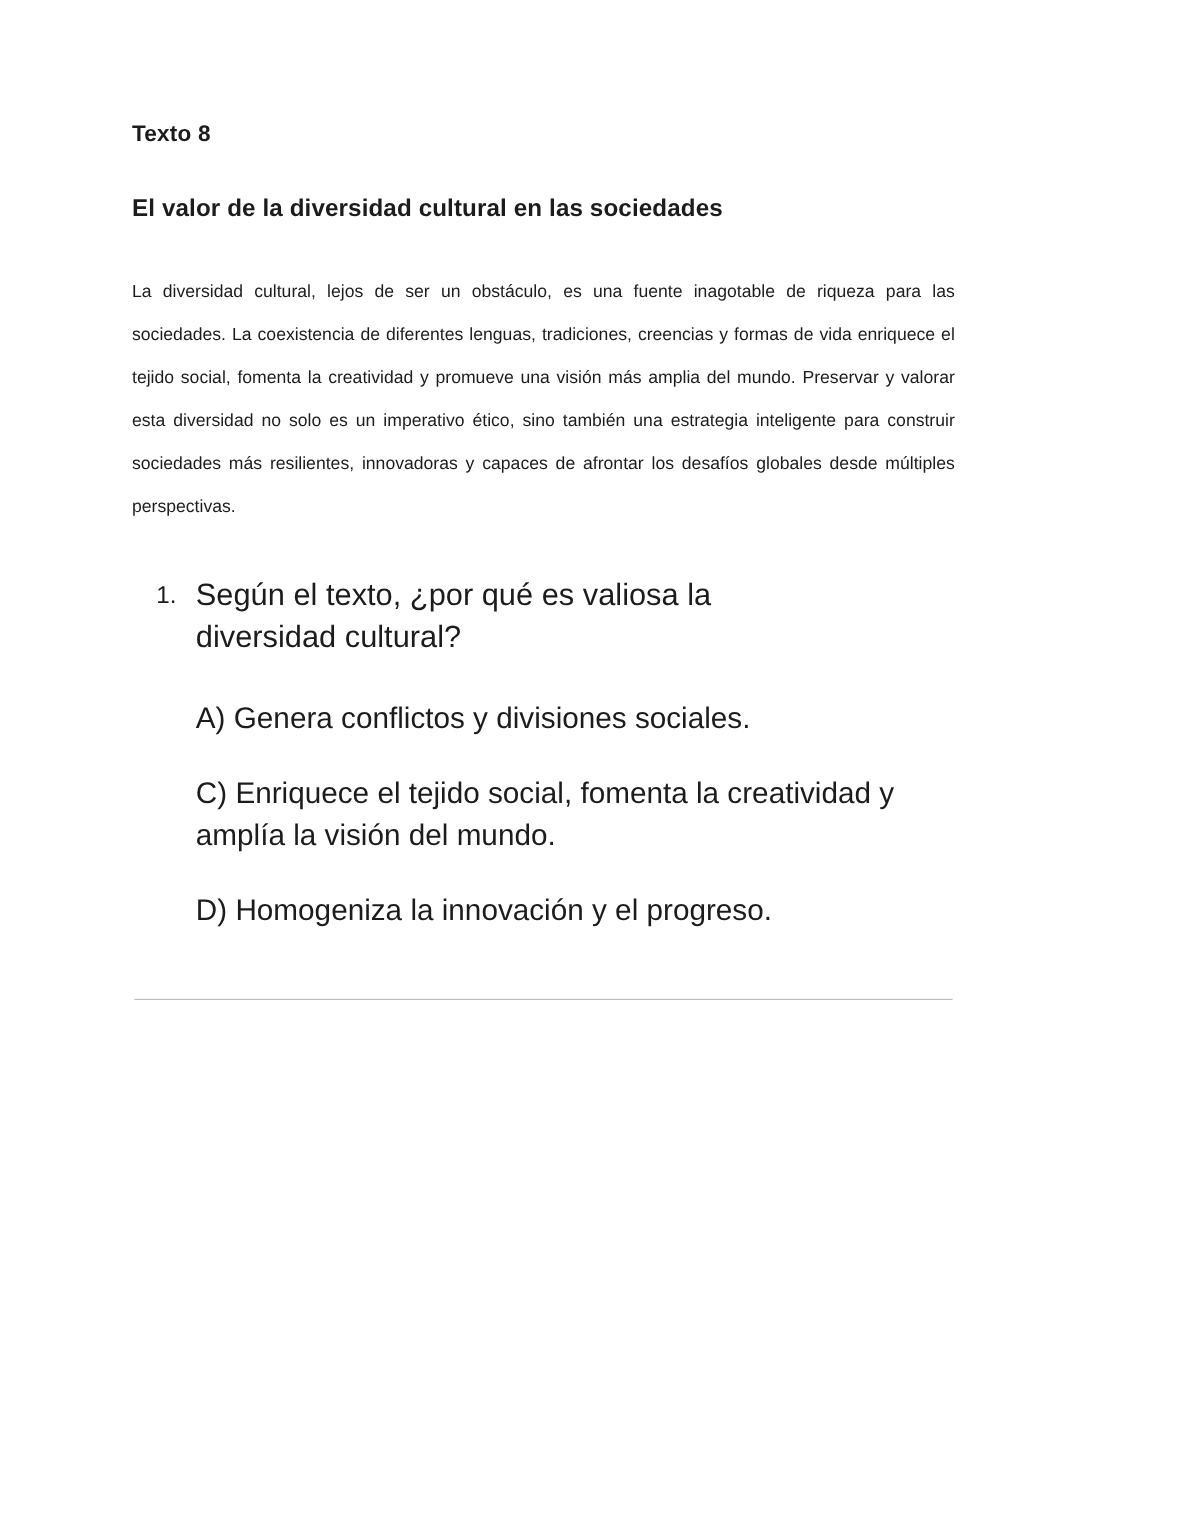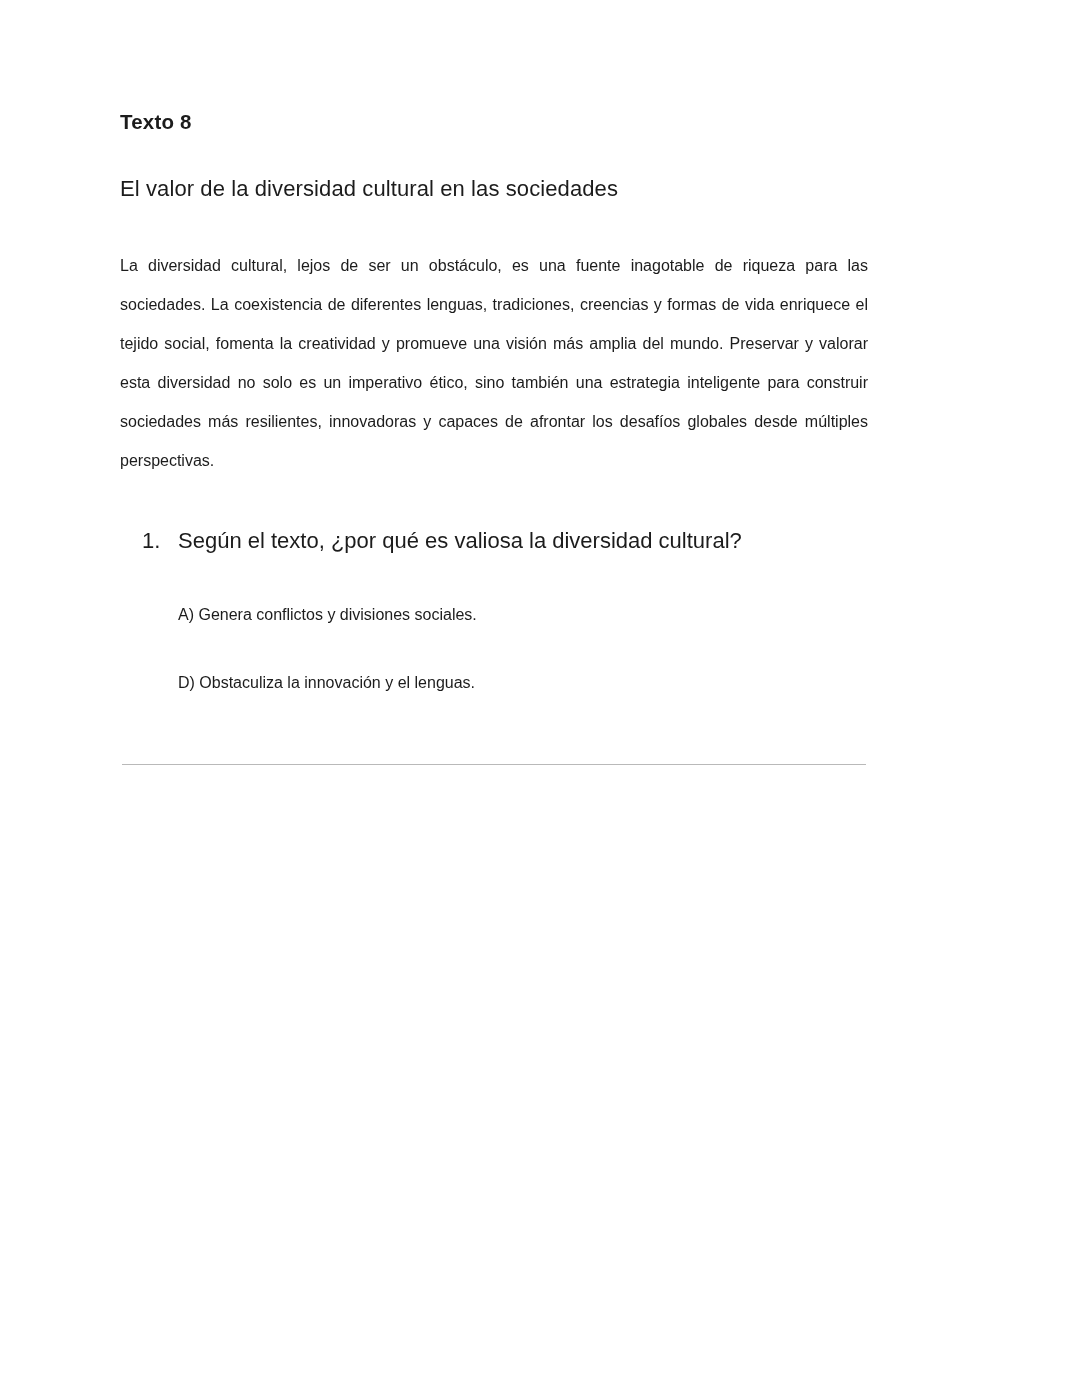--- a/index.html
+++ b/index.html
@@ -23,21 +23,21 @@
   }
   .doc-label {
     font-size: 20.5px;
     font-weight: 700;
     letter-spacing: 0.2px;
     margin: 0 0 42px 0;
     color: #1c1c1c;
   }
   .doc-title {
     font-size: 22px;
-    font-weight: 400;
+    font-weight: 700;
     letter-spacing: 0.1px;
     margin: 0 0 44px 0;
     color: #1c1c1c;
   }
   .doc-paragraph {
     font-size: 16px;
     line-height: 39px;
     text-align: justify;
     text-justify: inter-word;
     margin: 0 0 42px 0;
@@ -52,28 +52,28 @@
   }
   .question-number {
     position: absolute;
     left: 22px;
     top: 0;
     font-size: 22px;
     line-height: 38px;
     color: #1c1c1c;
   }
   .question-text {
-    font-size: 22px;
+    font-size: 28px;
     line-height: 38px;
     margin: 0 0 36px 0;
     color: #1c1c1c;
     max-width: 600px;
   }
   .option {
-    font-size: 16px;
+    font-size: 27px;
     line-height: 38px;
     margin: 0 0 30px 0;
     color: #1c1c1c;
     max-width: 640px;
   }
   .option:last-of-type {
     margin-bottom: 0;
   }
   .divider {
     margin: 62px 0 0 2px;
@@ -92,18 +92,19 @@
 
   <h1 class="doc-title">El valor de la diversidad cultural en las sociedades</h1>
 
   <p class="doc-paragraph">La diversidad cultural, lejos de ser un obstáculo, es una fuente inagotable de riqueza para las sociedades. La coexistencia de diferentes lenguas, tradiciones, creencias y formas de vida enriquece el tejido social, fomenta la creatividad y promueve una visión más amplia del mundo. Preservar y valorar esta diversidad no solo es un imperativo ético, sino también una estrategia inteligente para construir sociedades más resilientes, innovadoras y capaces de afrontar los desafíos globales desde múltiples perspectivas.</p>
 
   <div class="question-block">
     <span class="question-number">1.</span>
     <p class="question-text">Según el texto, ¿por qué es valiosa la diversidad cultural?</p>
 
     <p class="option">A) Genera conflictos y divisiones sociales.</p>
-    <p class="option">D) Obstaculiza la innovación y el lenguas.</p>
+    <p class="option">C) Enriquece el tejido social, fomenta la creatividad y amplía la visión del mundo.</p>
+    <p class="option">D) Homogeniza la innovación y el progreso.</p>
   </div>
 
   <hr class="divider">
 
 </div>
 
 </body></html>

